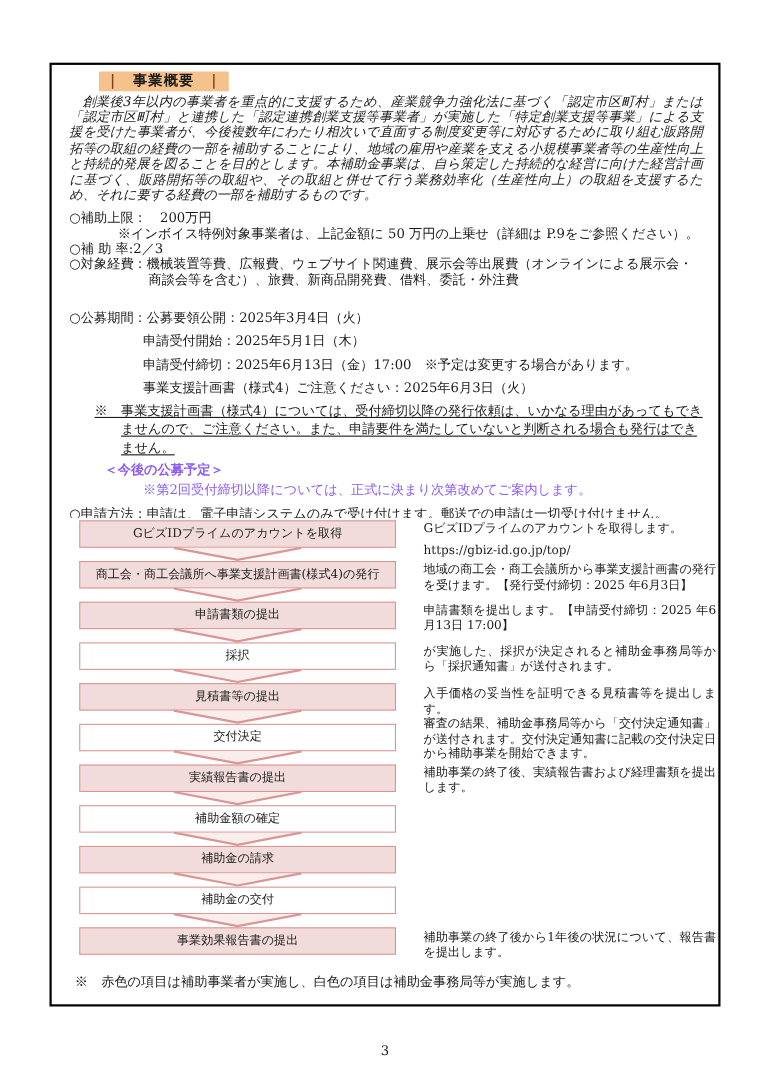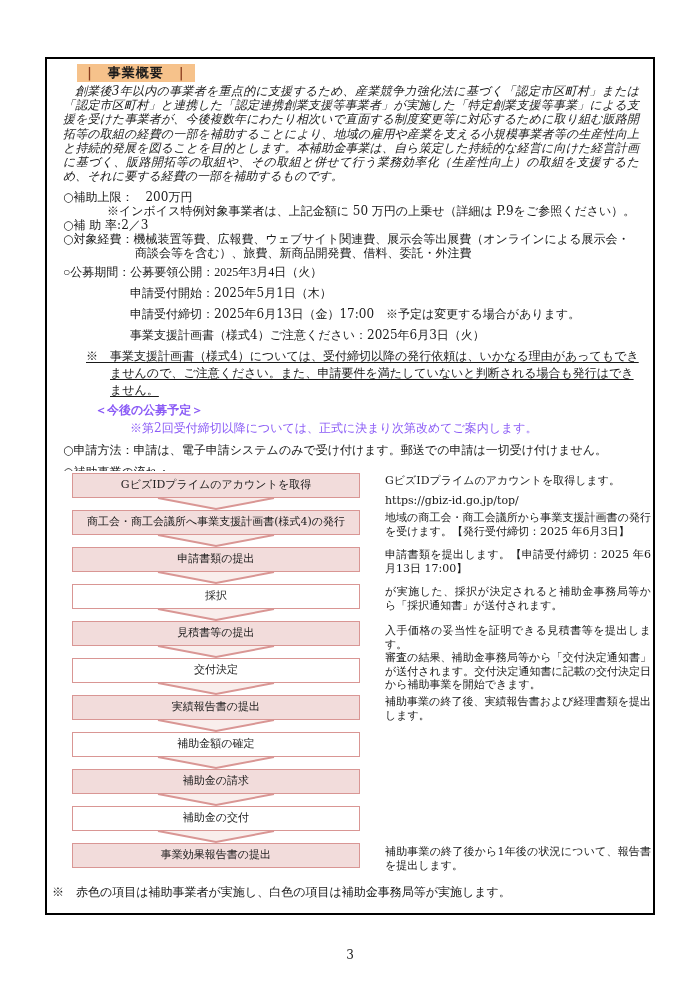--- a/index.html
+++ b/index.html
@@ -20,41 +20,41 @@
 
   .text-area {
     position: absolute; left: 0; top: 0;
     width: 100%; height: 412px;
     padding: 3px 14px 0 16px;
     overflow: hidden;
   }
 
   .section-badge {
     display: inline-block;
-    margin: 2px 0 2px 14px;
+    margin: 2px 0 2px 27px;
     background: #f6c28b;
     padding: 0 6px;
     font-size: 13px; font-weight: bold; line-height: 18px;
     letter-spacing: 1px;
   }
   .section-badge .bar { color: #8a3c1e; font-weight: bold; }
 
   .intro {
     font-size: 12px; line-height: 14.2px;
     text-indent: 1em; text-align: justify;
     word-break: break-all;
     margin-bottom: 7px;
     font-style: italic;
   }
 
   .line { font-size: 12px; line-height: 14px; word-break: break-all; }
   .note-indent { padding-left: 44px; }
   .hang-expenses { padding-left: 72px; text-indent: -72px; }
   .period-sub { margin-left: 67px; margin-top: 7px; }
-  .gap-top-sm { margin-top: 5px; font-family: Liberation Serif, serif; }
+  .gap-top-sm { margin-top: 21px; }
   .gap-top-md { margin-top: 8px; }
 
   .form-note {
     margin-top: 6px;
     padding-left: 47px; text-indent: -24px;
     font-size: 12px; line-height: 17px; word-break: break-all;
     text-decoration: underline; text-underline-offset: 2px;
   }
   .red { color: #8b5cf6; }
   .future-heading { margin-left: 32px; margin-top: 4px; font-weight: bold; }
@@ -74,21 +74,21 @@
   .flow-box.white { background: #ffffff; }
   .flow-arrow { position: absolute; left: 109px; width: 120px; height: 14px; }
   .flow-desc {
     position: absolute; left: 338px; width: 266px;
     font-size: 11px; line-height: 13.5px; word-break: break-all;
     text-align: justify;
   }
   .flow-desc .url-line { display: block; margin-top: 6px; }
 
   .footer-note {
-    position: absolute; left: 5px; top: 826px;
+    position: absolute; left: 21px; top: 826px;
     font-size: 12px; line-height: 14px; word-break: break-all;
     width: 580px;
   }
 
   .page-number {
     position: absolute; left: 0; top: 948px; width: 100%;
     text-align: center; font-size: 12px;
   }
 </style>
 </head>

